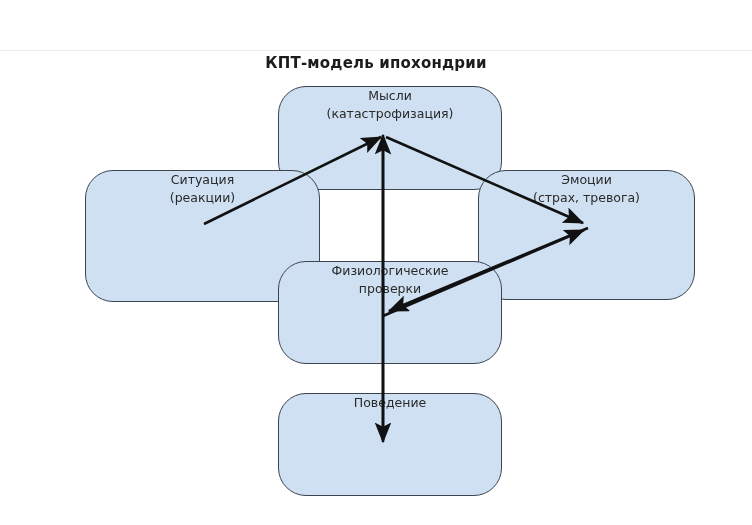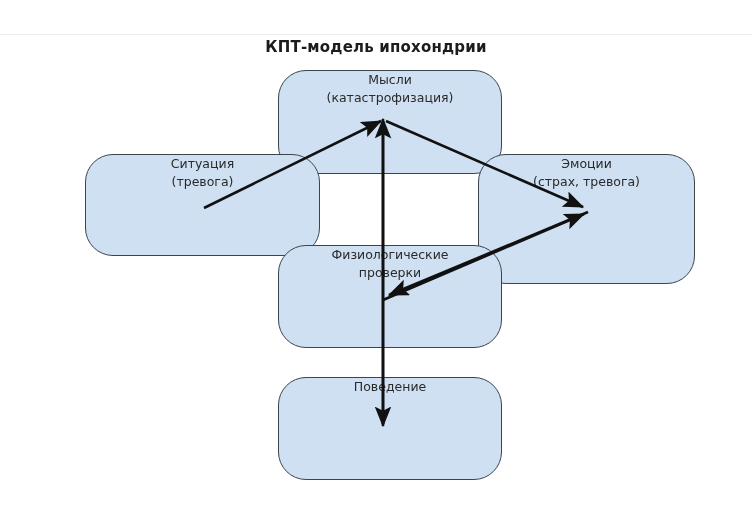--- a/index.html
+++ b/index.html
@@ -11,20 +11,21 @@
     width: 752px;
     height: 525px;
     overflow: hidden;
     font-family: "DejaVu Sans", "Liberation Sans", sans-serif;
     position: relative;
   }
   #page {
     position: absolute;
     inset: 0;
     background: #ffffff;
+    margin-top: 16px;
   }
   .top-divider {
     position: absolute;
     left: 0;
     top: 34px;
     width: 752px;
     height: 1px;
     background: #ededed;
   }
   #diagram-title {
@@ -61,21 +62,21 @@
   #node-thoughts {
     left: 278px;
     top: 70px;
     width: 224px;
     height: 104px;
   }
   #node-situation {
     left: 85px;
     top: 154px;
     width: 235px;
-    height: 102px;
+    height: 132px;
   }
   #node-emotions {
     left: 478px;
     top: 154px;
     width: 217px;
     height: 130px;
   }
   #node-physio {
     left: 278px;
     top: 245px;
@@ -132,21 +133,21 @@
     <line x1="383" y1="122" x2="383" y2="426" stroke="#111111" stroke-width="2.6" marker-end="url(#arrowhead)"></line>
   </svg>
 
   <div class="node" id="node-thoughts">
     <span class="node-text">Мысли</span>
     <span class="node-text line2">(катастрофизация)</span>
   </div>
 
   <div class="node" id="node-situation">
     <span class="node-text">Ситуация</span>
-    <span class="node-text line2">(тревога)</span>
+    <span class="node-text line2">(реакции)</span>
   </div>
 
   <div class="node" id="node-emotions">
     <span class="node-text">Эмоции</span>
     <span class="node-text line2">(страх, тревога)</span>
   </div>
 
   <div class="node" id="node-physio">
     <span class="node-text">Физиологические</span>
     <span class="node-text line2">проверки</span>

